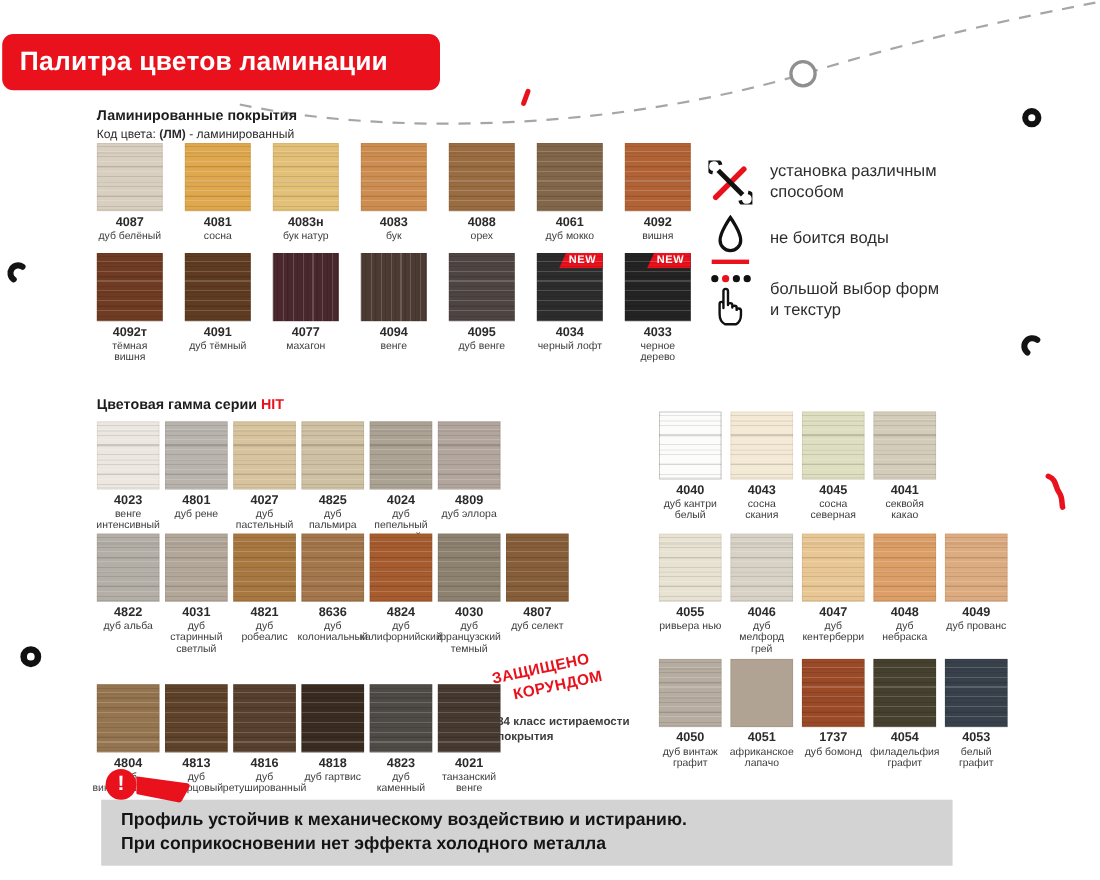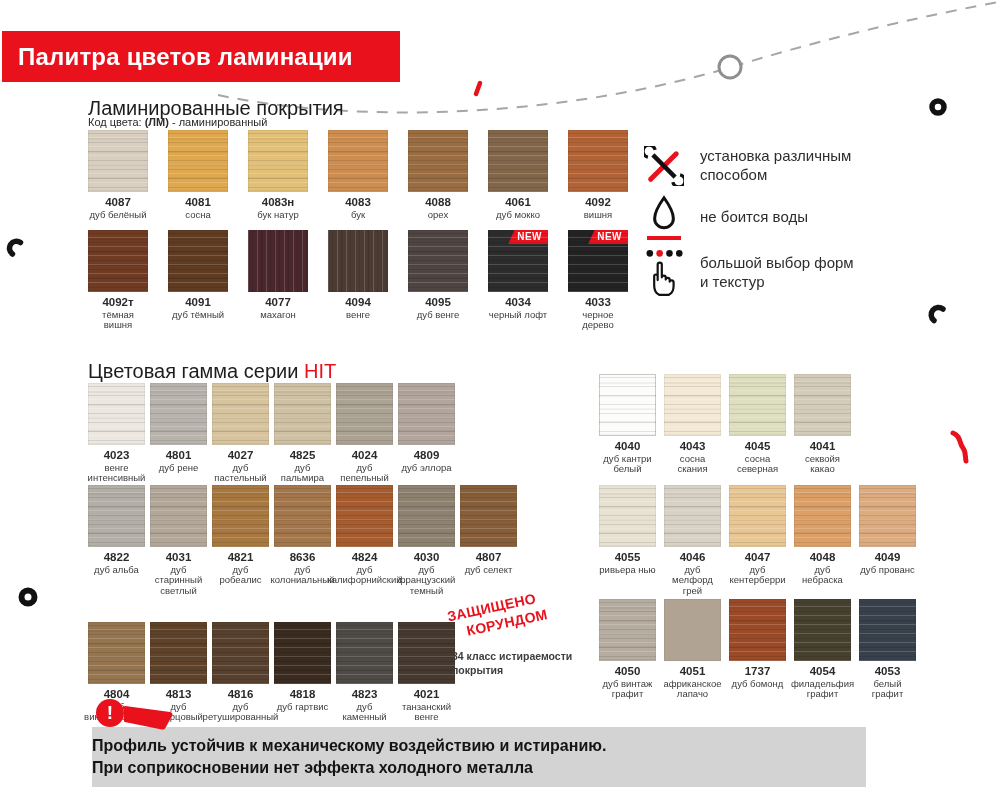--- a/index.html
+++ b/index.html
@@ -12,24 +12,25 @@
   .abs{position:absolute;}
 
   
   .banner{
     left:2px;top:31px;width:382px;height:51px;
     background:#e8111c;color:#fff;
     display:flex;align-items:center;
     padding-left:16px;
     font-size:24px;font-weight:bold;letter-spacing:.2px;
     z-index:3;
-  }
-
-  
-  .h-sec{font-size:20px;font-weight:normal;color:#1d1d1d;z-index:2;}
+    border-radius:10px;
+  }
+
+  
+  .h-sec{font-size:13px;font-weight:bold;color:#1d1d1d;z-index:2;}
   .h-sub{font-size:11px;color:#2a2a2a;z-index:2;}
   .h-sub b{font-weight:bold;}
   .accent-red{color:#e8111c;}
 
   
   .row{display:flex;z-index:2;}
   .row.lam{gap:20px;}
   .row.hitL{gap:5px;}
   .row.hitR{gap:8px;}
   .cell{display:flex;flex-direction:column;align-items:center;}
@@ -80,21 +81,21 @@
   .wear-note{
     left:452px;top:650px;width:125px;z-index:2;
     font-size:10.5px;font-weight:bold;color:#3d3d3d;line-height:1.3;
   }
 
   
   .footer-bar{
     left:92px;top:727px;width:774px;height:60px;
     background:#d3d3d3;z-index:1;
     display:flex;flex-direction:column;justify-content:center;
-    box-sizing:border-box;
+    padding-left:18px;box-sizing:border-box;
   }
   .footer-bar .ln{font-size:16px;font-weight:600;color:#141414;line-height:1.4;}
   .alert-circle{
     left:96px;top:699px;width:28px;height:28px;border-radius:50%;
     background:#e8111c;color:#fff;z-index:3;
     display:flex;align-items:center;justify-content:center;
     font-size:19px;font-weight:bold;
   }
   .swoosh{left:120px;top:702px;z-index:2;}
 

